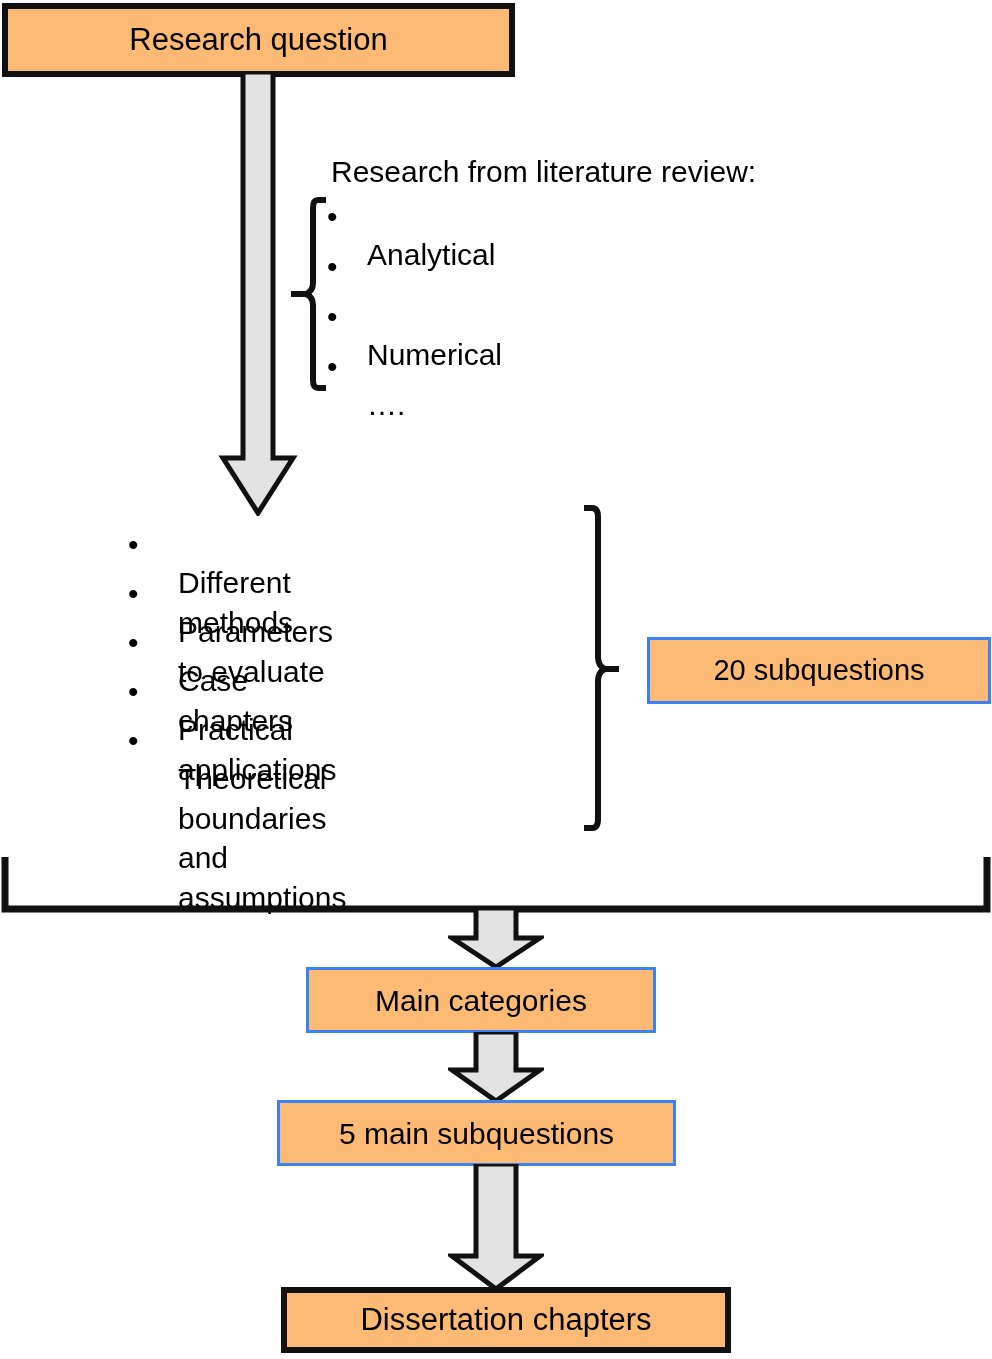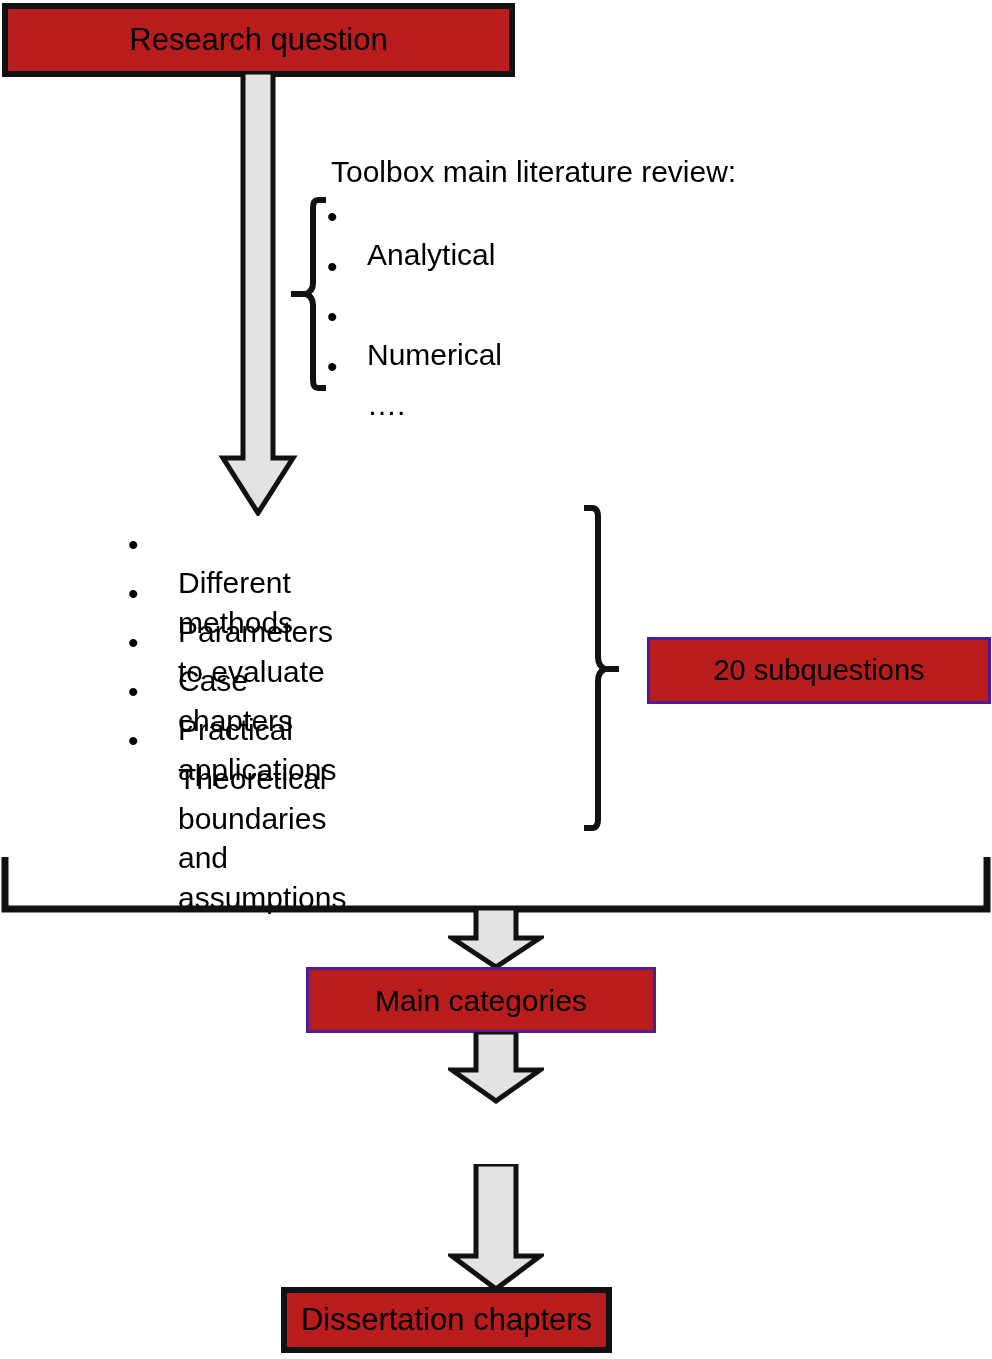--- a/index.html
+++ b/index.html
@@ -16,29 +16,29 @@
     width: 992px;
     height: 1359px;
     background: #ffffff;
     overflow: hidden;
   }
 
   
   .box {
     position: absolute;
     box-sizing: border-box;
-    background: #b91c1c;
+    background: #fdba74;
     display: flex;
     align-items: center;
     justify-content: center;
     text-align: center;
     line-height: 1.1;
   }
   .box-thick { border: 6px solid #111111; }
-  .box-thin  { border: 3px solid #4c1d95; }
+  .box-thin  { border: 3px solid #3b82f6; }
 
   #box-research-question {
     left: 2px;  top: 3px;
     width: 513px; height: 74px;
     font-size: 31px;
   }
   #box-20-subquestions {
     left: 647px; top: 637px;
     width: 344px; height: 67px;
     font-size: 29px;
@@ -48,21 +48,21 @@
     width: 350px; height: 66px;
     font-size: 30px;
   }
   #box-5-main-subquestions {
     left: 277px; top: 1100px;
     width: 399px; height: 66px;
     font-size: 30px;
   }
   #box-dissertation-chapters {
     left: 281px; top: 1287px;
-    width: 331px; height: 66px;
+    width: 450px; height: 66px;
     font-size: 31px;
   }
 
   
   .arrow { position: absolute; }
 
   
   .bracket { position: absolute; }
 
   
@@ -116,21 +116,21 @@
 
   <div class="box box-thick" id="box-research-question">
     <span>Research question</span>
   </div>
 
   <svg class="arrow" style="left:218px; top:72px;" width="80" height="444" viewBox="0 0 80 444">
     <polygon points="25,0 55,0 55,386 75,386 40,441 5,386 25,386" fill="#E3E3E3" stroke="#111111" stroke-width="5" stroke-linejoin="miter"></polygon>
   </svg>
 
   <div class="heading-text" id="toolbox-heading">
-    <span>Toolbox main literature review:</span>
+    <span>Research from literature review:</span>
   </div>
 
   <svg class="bracket" style="left:288px; top:195px;" width="40" height="198" viewBox="0 0 40 198">
     <path d="M 38 5 L 30 5 Q 25 5 25 13 L 25 88 Q 25 96 18 99 Q 25 102 25 110 L 25 185 Q 25 193 30 193 L 38 193" fill="none" stroke="#111111" stroke-width="6" stroke-linecap="butt" stroke-linejoin="round"></path>
     <path d="M 18 99 L 3 99" fill="none" stroke="#111111" stroke-width="6" stroke-linecap="butt"></path>
   </svg>
 
   <div class="bullet-list" id="toolbox-list">
     <div class="bullet-row">
       <span class="bullet-dot">•</span>
@@ -191,20 +191,23 @@
   </svg>
 
   <div class="box box-thin" id="box-main-categories">
     <span>Main categories</span>
   </div>
 
   <svg class="arrow" style="left:448px; top:1032px;" width="96" height="72" viewBox="0 0 96 72">
     <polygon points="28,0 68,0 68,38 92,38 48,69 4,38 28,38" fill="#E3E3E3" stroke="#111111" stroke-width="5" stroke-linejoin="miter"></polygon>
   </svg>
 
+  <div class="box box-thin" id="box-5-main-subquestions">
+    <span>5 main subquestions</span>
+  </div>
 
   <svg class="arrow" style="left:448px; top:1164px;" width="96" height="128" viewBox="0 0 96 128">
     <polygon points="28,0 68,0 68,92 92,92 48,125 4,92 28,92" fill="#E3E3E3" stroke="#111111" stroke-width="5" stroke-linejoin="miter"></polygon>
   </svg>
 
   <div class="box box-thick" id="box-dissertation-chapters">
     <span>Dissertation chapters</span>
   </div>
 
 </div>

